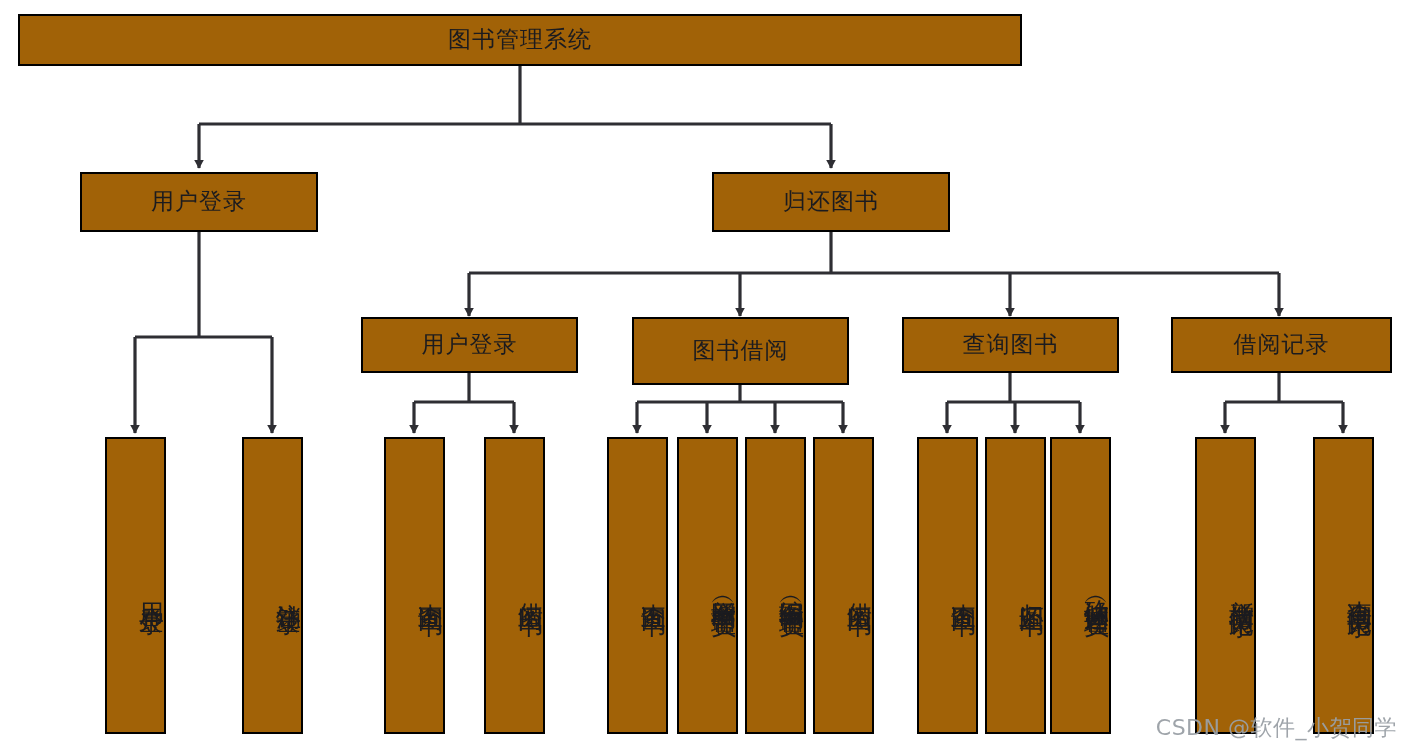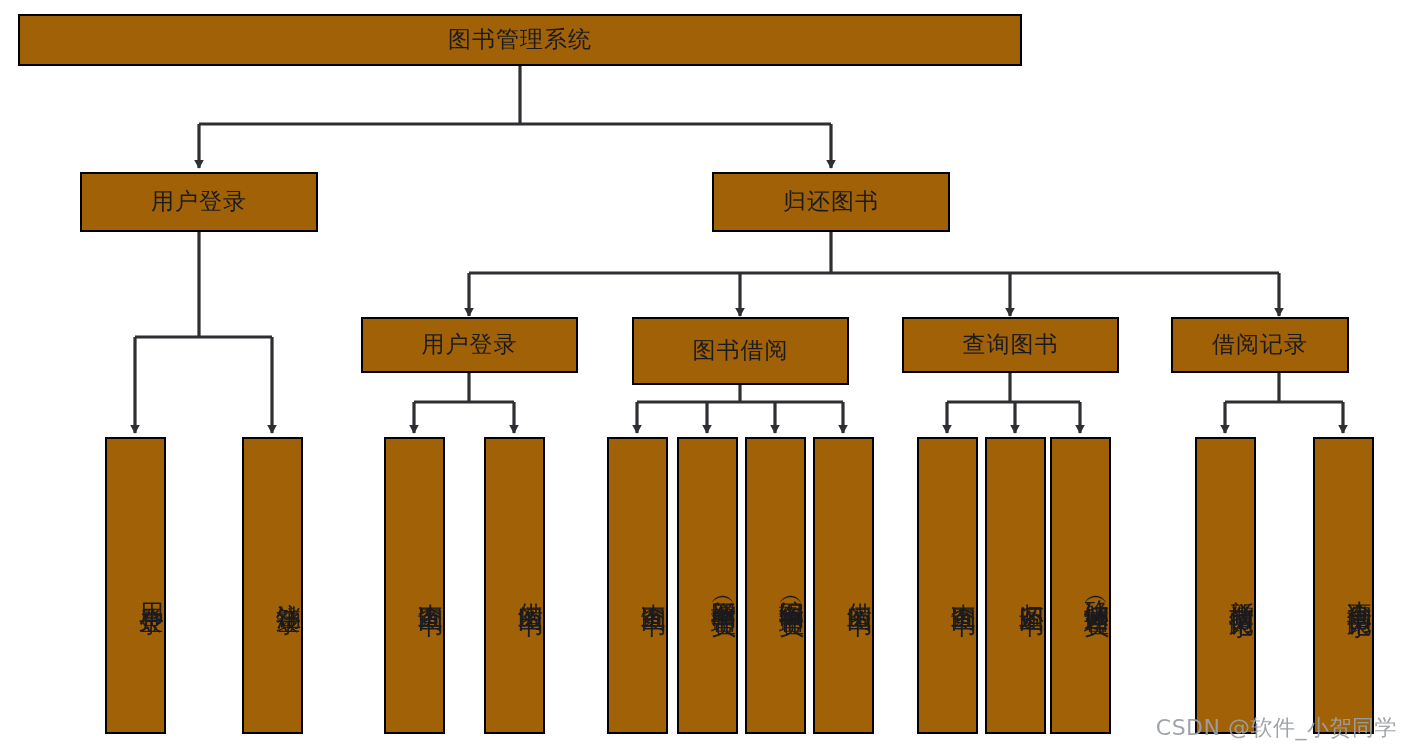--- a/index.html
+++ b/index.html
@@ -142,21 +142,21 @@
   </div>
 
   <div class="node h" style="left:632px; top:317px; width:217px; height:68px;">
     <span>图书借阅</span>
   </div>
 
   <div class="node h" style="left:902px; top:317px; width:217px; height:56px;">
     <span>查询图书</span>
   </div>
 
-  <div class="node h" style="left:1171px; top:317px; width:178px; height:56px;">
+  <div class="node h" style="left:1171px; top:317px; width:221px; height:56px;">
     <span>借阅记录</span>
   </div>
 
   <div class="node v" style="left:105px; top:437px; width:61px; height:297px;">
     <span class="vtext">用户登录</span>
   </div>
 
   <div class="node v" style="left:242px; top:437px; width:61px; height:297px;">
     <span class="vtext">注销登录</span>
   </div>

